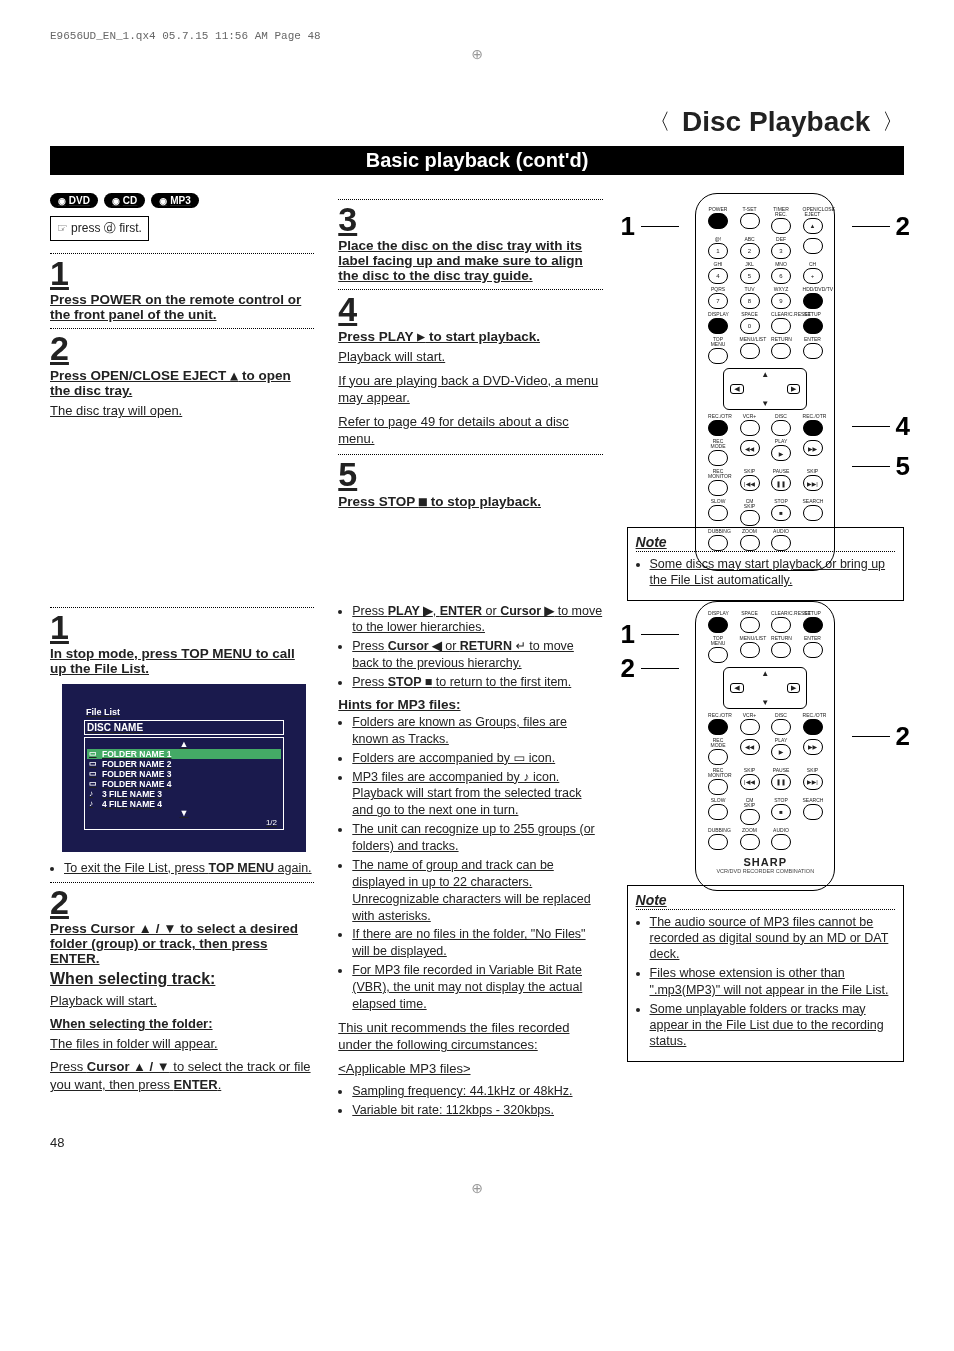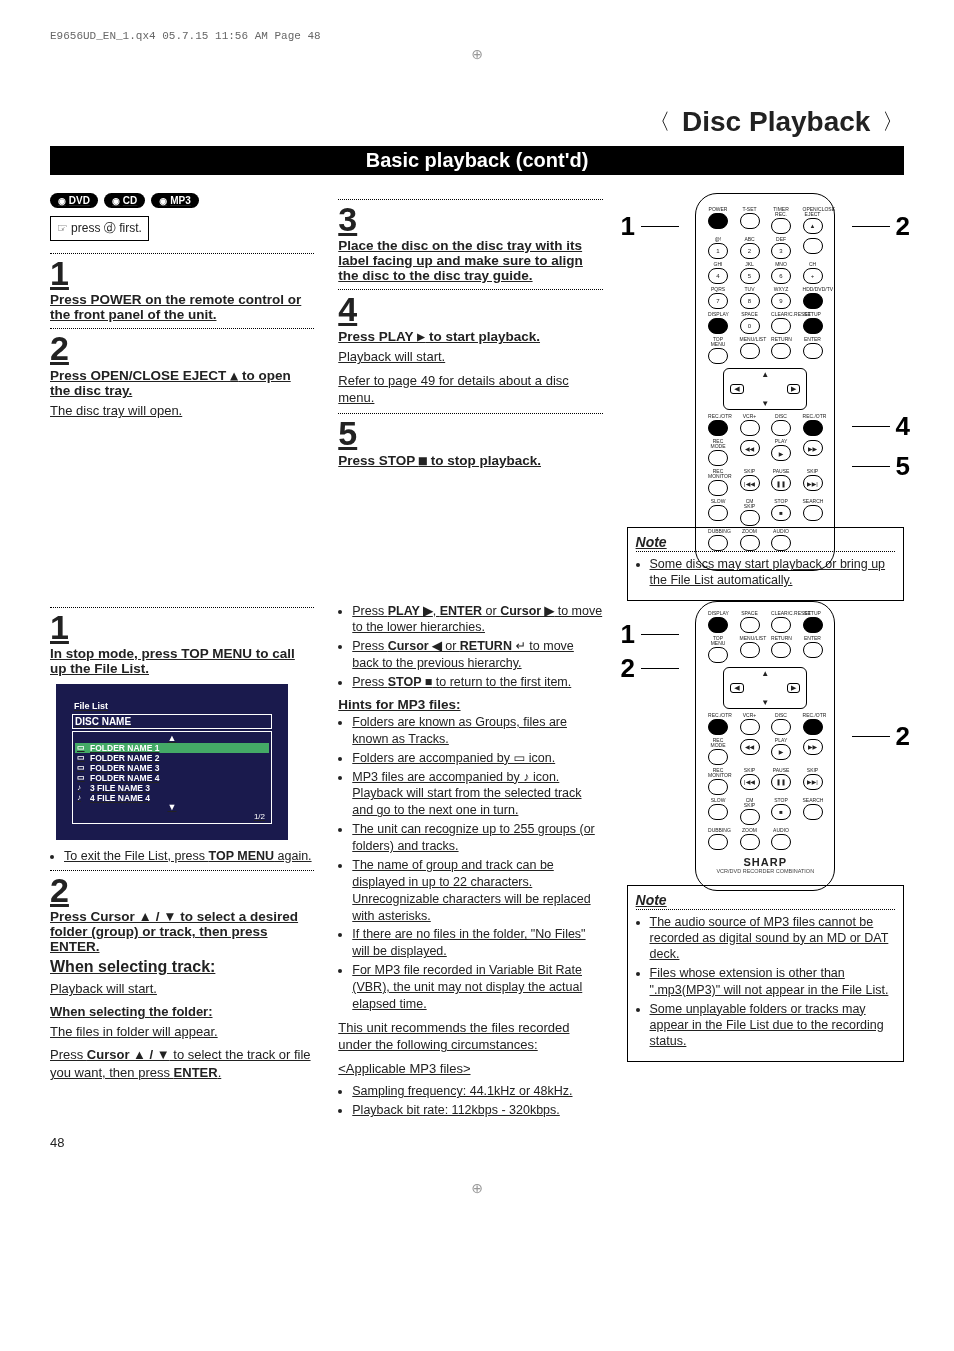--- a/index.html
+++ b/index.html
@@ -129,24 +129,24 @@
     font-weight: bold;
     font-size: 16px;
     padding: 3px 8px;
     margin: 24px 0 10px 0;
     width: 60%;
   }
   .file-list-box {
     background: #1a1a4d;
     color: #fff;
     width: 200px;
-    padding: 16px;
+    padding: 22px;
     font-size: 9px;
     font-family: Arial, sans-serif;
-    margin: 8px 6px;
+    margin: 8px 12px;
   }
   .file-list-box .fl-title {
     font-weight: bold;
     font-size: 9px;
     padding: 1px 2px;
   }
   .file-list-box .fl-disc {
     border: 1px solid #fff;
     padding: 1px 2px;
     margin: 2px 0;
@@ -371,20 +371,21 @@
       <hr class="dotted-sep">
       <div class="step-num">3</div>
       <p class="step-head">Place the disc on the disc tray with its label facing up and make sure to align the disc to the disc tray guide.</p>
 
       <hr class="dotted-sep">
       <div class="step-num">4</div>
       <p class="step-head">
         <span>Press PLAY </span><span class="symbol">▶</span><span> to start playback.</span>
       </p>
       <p class="body">Playback will start.</p>
+      <p class="body">If you are playing back a DVD-Video, a menu may appear.</p>
       <p class="body">Refer to page 49 for details about a disc menu.</p>
 
       <hr class="dotted-sep">
       <div class="step-num">5</div>
       <p class="step-head">
         <span>Press STOP </span><span class="symbol">■</span><span> to stop playback.</span>
       </p>
     </div>
 
     <div class="col col-wide">
@@ -698,21 +699,21 @@
         <li>MP3 files are accompanied by ♪ icon. Playback will start from the selected track and go to the next one in turn.</li>
         <li>The unit can recognize up to 255 groups (or folders) and tracks.</li>
         <li>The name of group and track can be displayed in up to 22 characters. Unrecognizable characters will be replaced with asterisks.</li>
         <li>If there are no files in the folder, "No Files" will be displayed.</li>
         <li>For MP3 file recorded in Variable Bit Rate (VBR), the unit may not display the actual elapsed time.</li>
       </ul>
       <p class="body">This unit recommends the files recorded under the following circumstances:</p>
       <p class="body">&lt;Applicable MP3 files&gt;</p>
       <ul class="bullets">
         <li>Sampling frequency: 44.1kHz or 48kHz.</li>
-        <li>Playback bit rate: 112kbps - 320kbps.</li>
+        <li>Variable bit rate: 112kbps - 320kbps.</li>
       </ul>
     </div>
 
     <div class="col col-wide">
       <div class="callout-wrap" style="height:270px;">
         <div class="callout" style="left:-6px; top:18px;">1</div>
         <div class="callout-line" style="left:14px; top:33px; width:38px;"></div>
         <div class="callout" style="left:-6px; top:52px;">2</div>
         <div class="callout-line" style="left:14px; top:67px; width:38px;"></div>
         <div class="callout" style="right:-6px; top:120px;">2</div>

